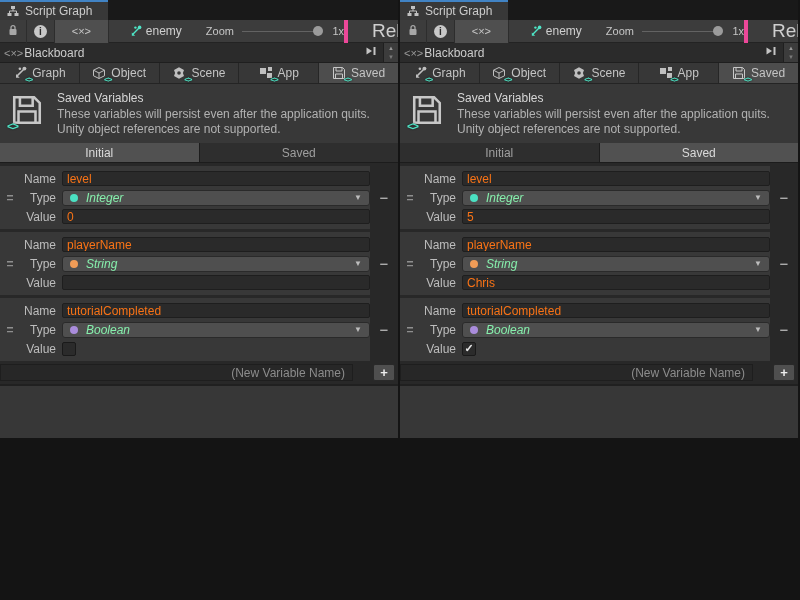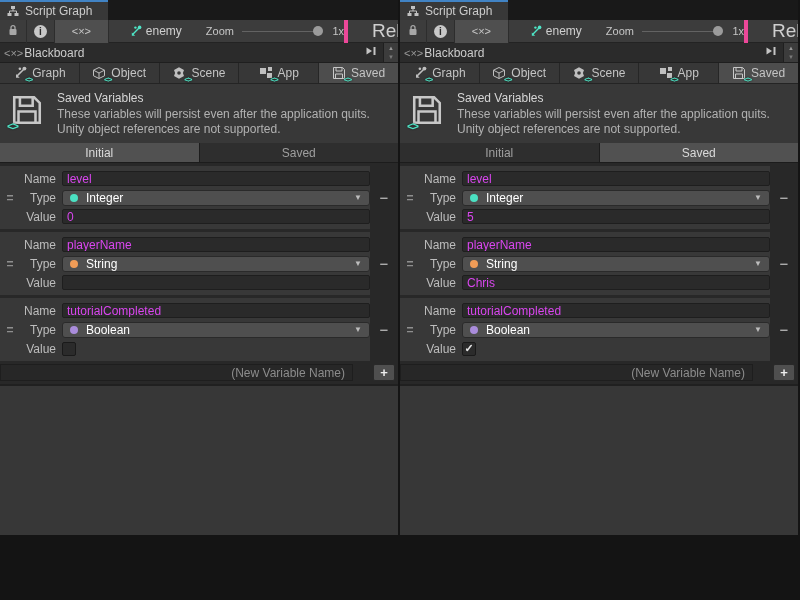--- a/index.html
+++ b/index.html
@@ -1,18 +1,18 @@
 <!DOCTYPE html>
 <html><head>
 <meta charset="utf-8">
 <style>
   html,body{margin:0;padding:0;}
   body{width:800px;height:600px;background:#141414;font-family:"Liberation Sans",sans-serif;font-size:12px;color:#d0d0d0;overflow:hidden;}
   #app{display:flex;width:800px;height:600px;}
-  .panel{width:400px;height:535px;display:flex;flex-direction:column;background:#373737;border-right:2px solid #141414;box-sizing:border-box;overflow:hidden;}
+  .panel{width:400px;height:438px;display:flex;flex-direction:column;background:#373737;border-right:2px solid #141414;box-sizing:border-box;overflow:hidden;}
 
   
   .doctab-bar{height:20px;background:#191919;display:flex;flex-shrink:0;}
   .doc-tab{background:#383838;border-top:2px solid #4183c4;box-sizing:border-box;display:flex;align-items:center;gap:6px;padding:0 16px 0 7px;cursor:default;}
   .doc-tab-label{color:#cccccc;}
 
   
   .toolbar{height:23px;background:#3c3c3c;border-bottom:1px solid #232323;display:flex;align-items:center;flex-shrink:0;box-sizing:border-box;}
   .tbtn{height:23px;display:flex;align-items:center;justify-content:center;background:transparent;border:none;border-right:1px solid #2d2d2d;padding:0 7px;cursor:default;box-sizing:border-box;}
   .info-circle{width:13px;height:13px;border-radius:50%;background:#c8c8c8;color:#2b2b2b;font-weight:bold;font-size:10px;display:flex;align-items:center;justify-content:center;}
@@ -57,24 +57,24 @@
   .subtab:last-child{border-right:none;}
   .subtab.selected{background:#515151;color:#dadada;}
 
   
   .variables-list{background:#282828;padding-top:3px;flex-shrink:0;}
   .var-block{display:flex;margin-bottom:3px;}
   .var-card{flex:1;background:#383838;padding:3px 0;}
   .var-row{display:flex;align-items:center;height:19px;}
   .handle,.handle-spacer{width:20px;text-align:center;color:#8f8f8f;font-weight:bold;flex-shrink:0;cursor:default;}
   .field-label{width:36px;text-align:right;margin-right:6px;color:#bdbdbd;flex-shrink:0;}
-  .tf{flex:1;height:15px;background:#2a2a2a;border:1px solid #1e1e1e;border-radius:2px;color:#d946ef;font:12px "Liberation Sans",sans-serif;padding:0 4px;box-sizing:border-box;outline:none;min-width:0;}
+  .tf{flex:1;height:15px;background:#2a2a2a;border:1px solid #1e1e1e;border-radius:2px;color:#f97316;font:12px "Liberation Sans",sans-serif;padding:0 4px;box-sizing:border-box;outline:none;min-width:0;}
   .dropdown{flex:1;height:16px;background:#4f4f4f;border:1px solid #2a2a2a;border-radius:3px;display:flex;align-items:center;padding:0 7px;box-sizing:border-box;gap:8px;cursor:default;min-width:0;}
   .dot{width:8px;height:8px;border-radius:50%;flex-shrink:0;background:#888;}
-  .dd-label{color:#ffffff;flex:1;}
+  .dd-label{color:#86efac;flex:1;font-style:italic;}
   .caret{font-size:8px;color:#bdbdbd;flex-shrink:0;}
   .checkbox{width:14px;height:14px;background:#2b2b2b;border:1px solid #1a1a1a;border-radius:2px;display:none;align-items:center;justify-content:center;font-size:11px;font-weight:bold;color:#e6e6e6;box-sizing:border-box;cursor:default;}
   .value-row.kind-checkbox .checkbox{display:flex;}
   .var-side{width:28px;display:flex;align-items:center;justify-content:center;flex-shrink:0;}
   .minus{background:none;border:none;color:#cfcfcf;font-size:15px;line-height:1;cursor:default;padding:0;font-family:"Liberation Sans",sans-serif;}
 
   
   .newvar-row{background:#282828;display:flex;align-items:center;padding:0 3px 3px 0;gap:20px;flex-shrink:0;}
   .newvar-input{flex:1;height:17px;background:#272727;border:1px solid #1e1e1e;color:#d0d0d0;text-align:right;padding:0 7px;font:12px "Liberation Sans",sans-serif;box-sizing:border-box;outline:none;min-width:0;}
   .newvar-input::placeholder{color:#8c8c8c;}

